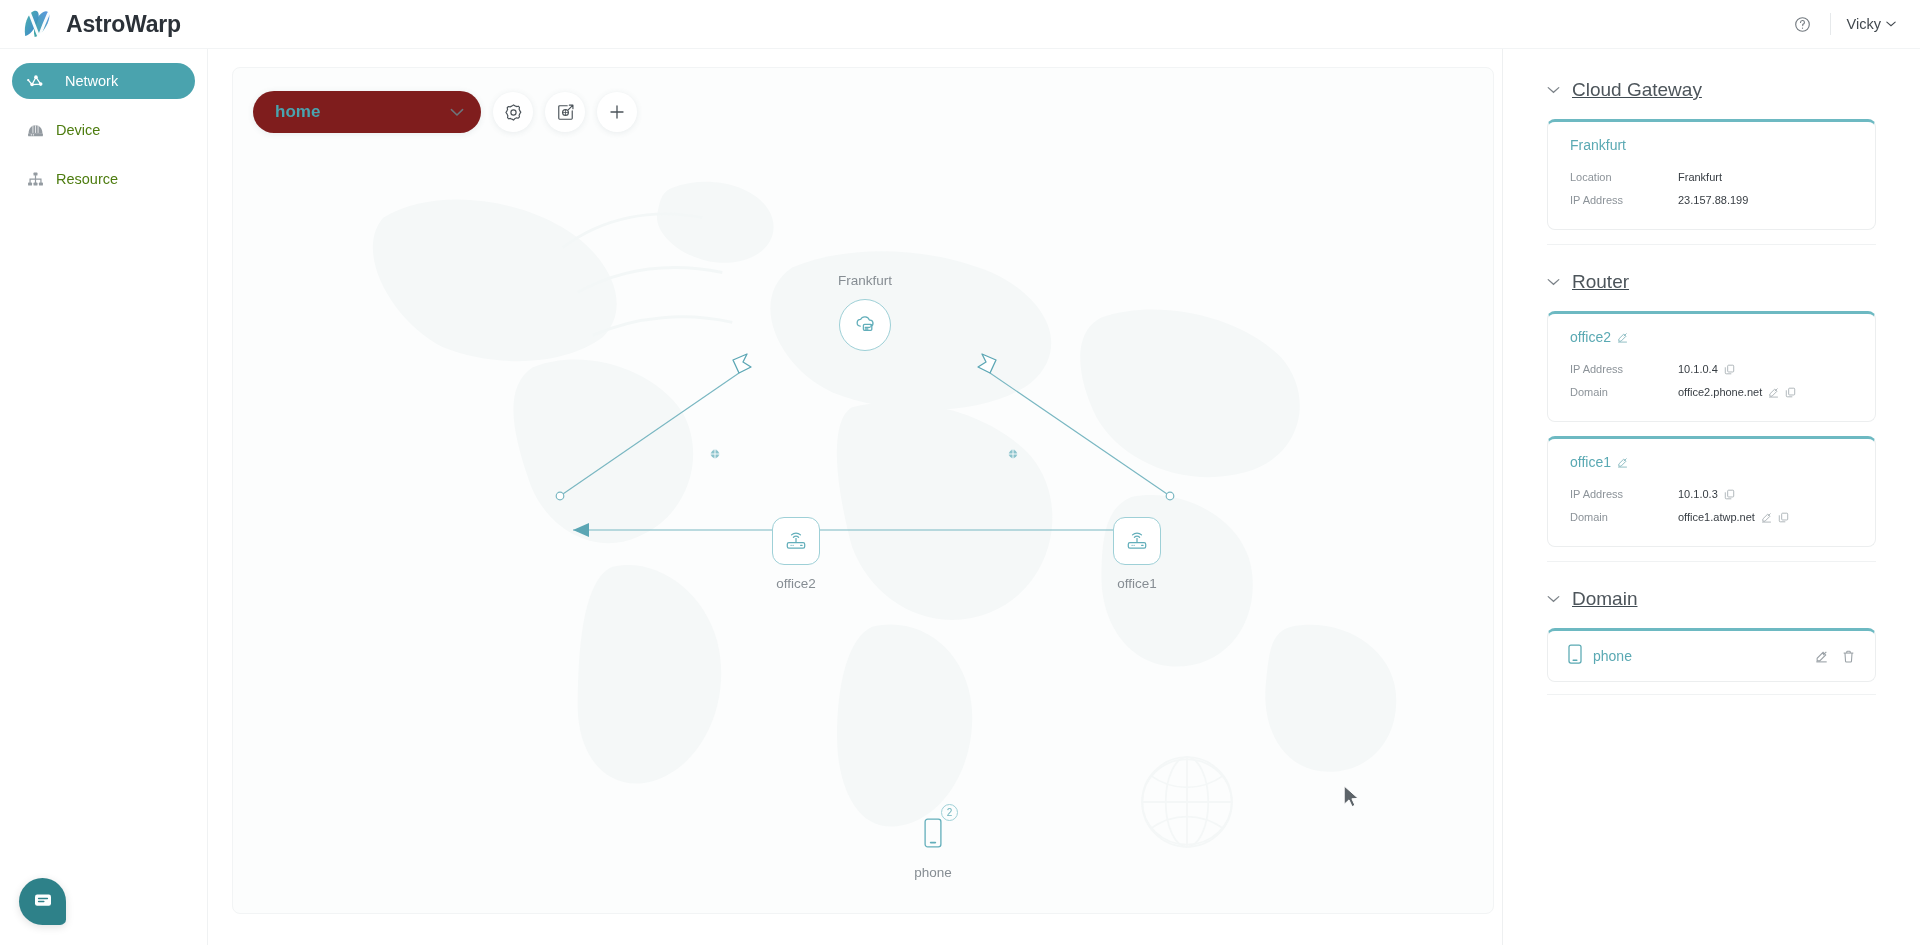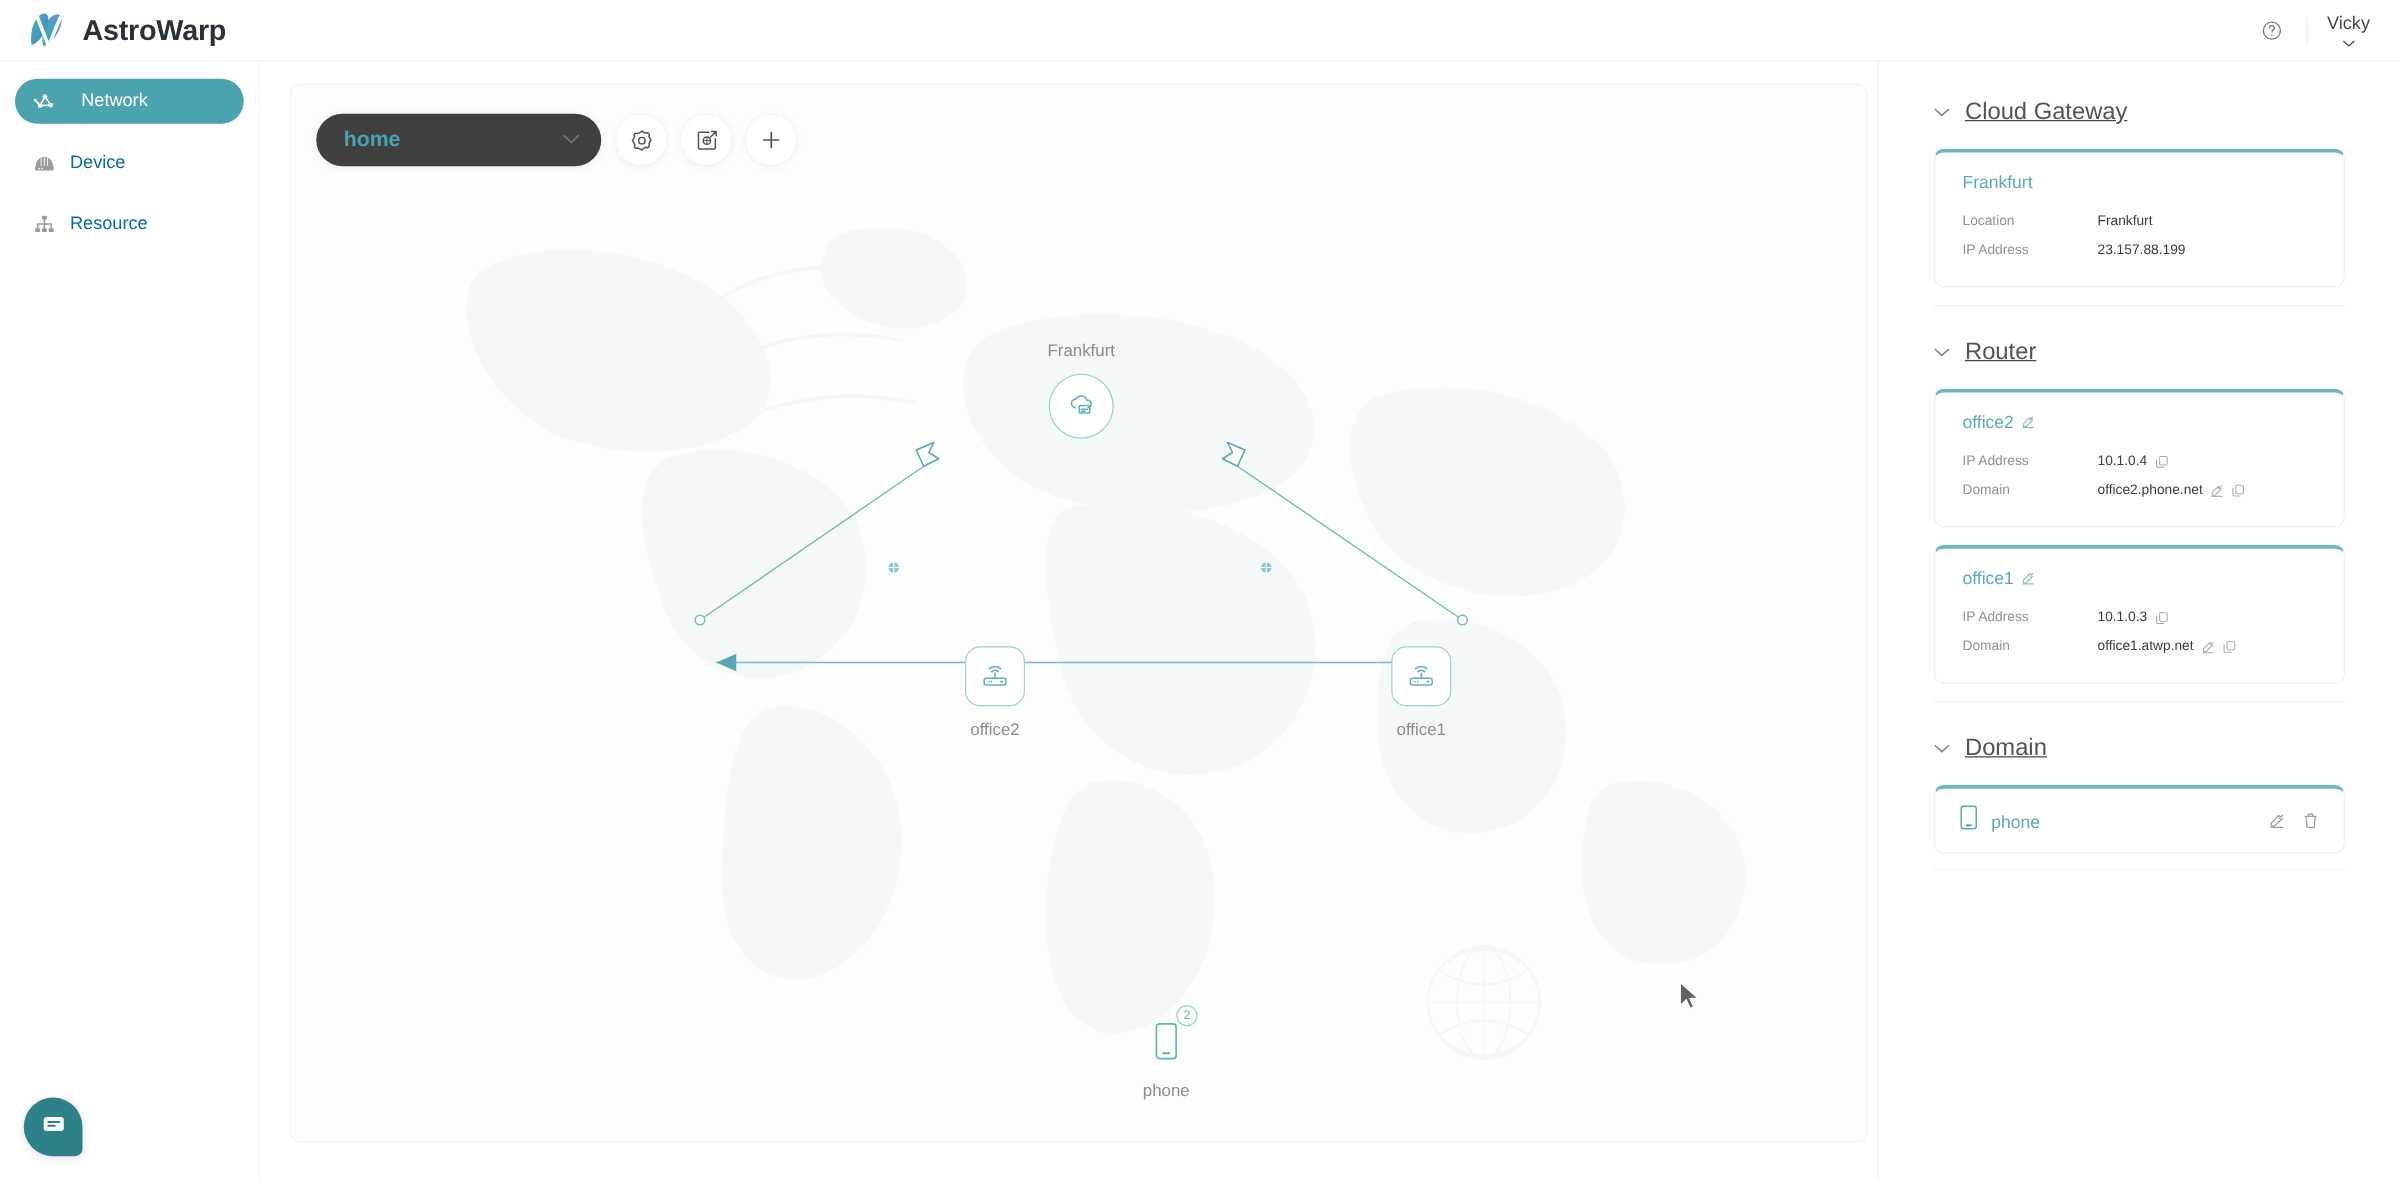--- a/index.html
+++ b/index.html
@@ -28,36 +28,36 @@
     margin-left: auto; display: flex; align-items: center; height: 100%;
     padding-right: 22px; gap: 0;
   }
   .help-btn {
     width: 34px; height: 34px; display: flex; align-items: center; justify-content: center;
     cursor: pointer; color: #72797f;
   }
   .topbar-div { width: 1px; height: 22px; background: #e6e9eb; margin: 0 14px 0 10px; }
   .user-menu {
     display: flex; align-items: center; gap: 5px; cursor: pointer;
-    font-size: 14.5px; color: #41484e; padding: 4px 2px; flex-direction: column;
+    font-size: 14.5px; color: #41484e; padding: 4px 2px;
   }
   .caret-sm { width: 10px; height: 6px; display: block; }
 
   
   .sidebar {
     position: absolute; top: 49px; left: 0; width: 208px; height: 896px;
     background: #ffffff; border-right: 1px solid #f0f2f3;
     padding-top: 14px;
     z-index: 30;
   }
   .nav-item {
     height: 36px; margin: 0 12px 13px 12px;
     display: flex; align-items: center; gap: 11px;
     padding-left: 14px; border-radius: 18px;
-    font-size: 14.5px; color: #0369a1; cursor: pointer;
+    font-size: 14.5px; color: #4d7c0f; cursor: pointer;
   }
   .nav-item.active { background: #4aa3ae; color: #ffffff; font-weight: 400; gap: 20px; }
   .nav-ico { width: 19px; height: 19px; flex: 0 0 19px; display: block; }
 
   
   .canvas-wrap {
     position: absolute; left: 232px; top: 67px;
     width: 1262px; height: 847px;
     background: #fcfdfd;
     border-radius: 8px;
@@ -66,21 +66,21 @@
   }
   .world-bg { position: absolute; inset: 0; width: 100%; height: 100%; }
   .globe-wm { position: absolute; right: 250px; bottom: 55px; width: 112px; height: 112px; opacity: 1; }
 
   
   .canvas-toolbar {
     position: absolute; left: 20px; top: 23px;
     display: flex; align-items: center; gap: 12px; z-index: 12;
   }
   .scene-select {
-    width: 228px; height: 42px; background: #404040; border-radius: 21px;
+    width: 228px; height: 42px; background: #7f1d1d; border-radius: 21px;
     box-shadow: 0 1px 6px rgba(60,90,100,.10);
     display: flex; align-items: center; justify-content: space-between;
     padding: 0 17px 0 22px; cursor: pointer;
   }
   .scene-name { font-size: 17px; font-weight: 700; color: #4aa3ae; }
   .round-btn {
     width: 40px; height: 40px; border-radius: 50%; background: #fff;
     box-shadow: 0 1px 6px rgba(60,90,100,.10);
     display: flex; align-items: center; justify-content: center;
     cursor: pointer; color: #4b5359;

